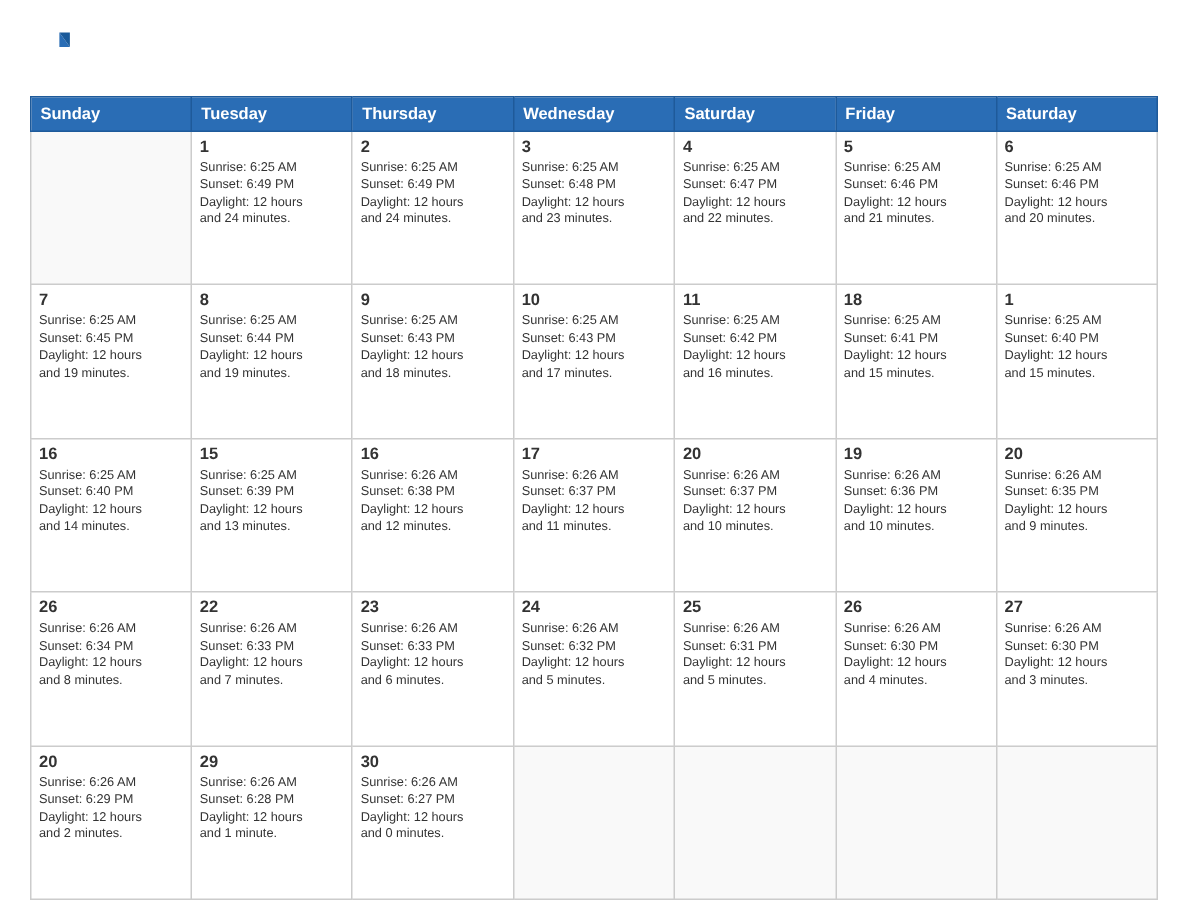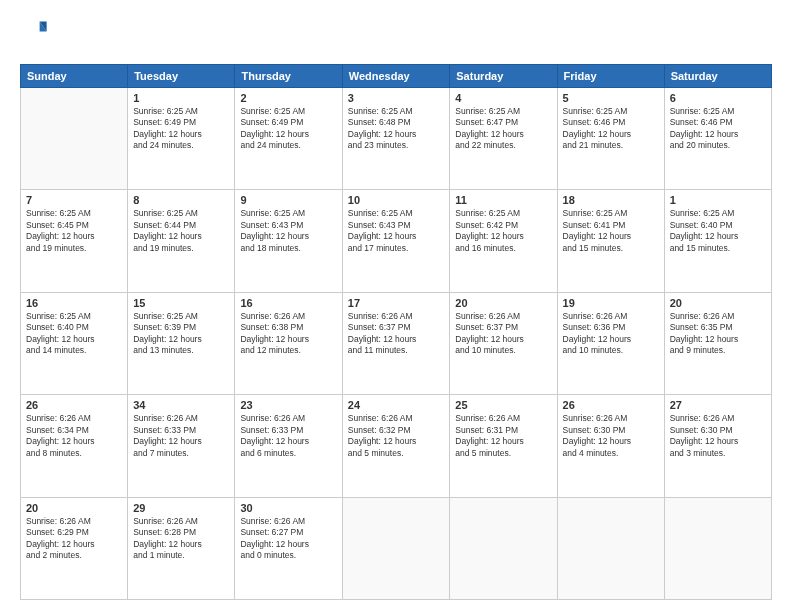--- a/index.html
+++ b/index.html
@@ -221,21 +221,21 @@
             <span class="day-num">20</span>
             <div class="day-info">Sunrise: 6:26 AM<br>Sunset: 6:35 PM<br>Daylight: 12 hours<br>and 9 minutes.</div>
           </td>
         </tr>
         <tr>
           <td>
             <span class="day-num">26</span>
             <div class="day-info">Sunrise: 6:26 AM<br>Sunset: 6:34 PM<br>Daylight: 12 hours<br>and 8 minutes.</div>
           </td>
           <td>
-            <span class="day-num">34</span>
+            <span class="day-num">22</span>
             <div class="day-info">Sunrise: 6:26 AM<br>Sunset: 6:33 PM<br>Daylight: 12 hours<br>and 7 minutes.</div>
           </td>
           <td>
             <span class="day-num">23</span>
             <div class="day-info">Sunrise: 6:26 AM<br>Sunset: 6:33 PM<br>Daylight: 12 hours<br>and 6 minutes.</div>
           </td>
           <td>
             <span class="day-num">24</span>
             <div class="day-info">Sunrise: 6:26 AM<br>Sunset: 6:32 PM<br>Daylight: 12 hours<br>and 5 minutes.</div>
           </td>

